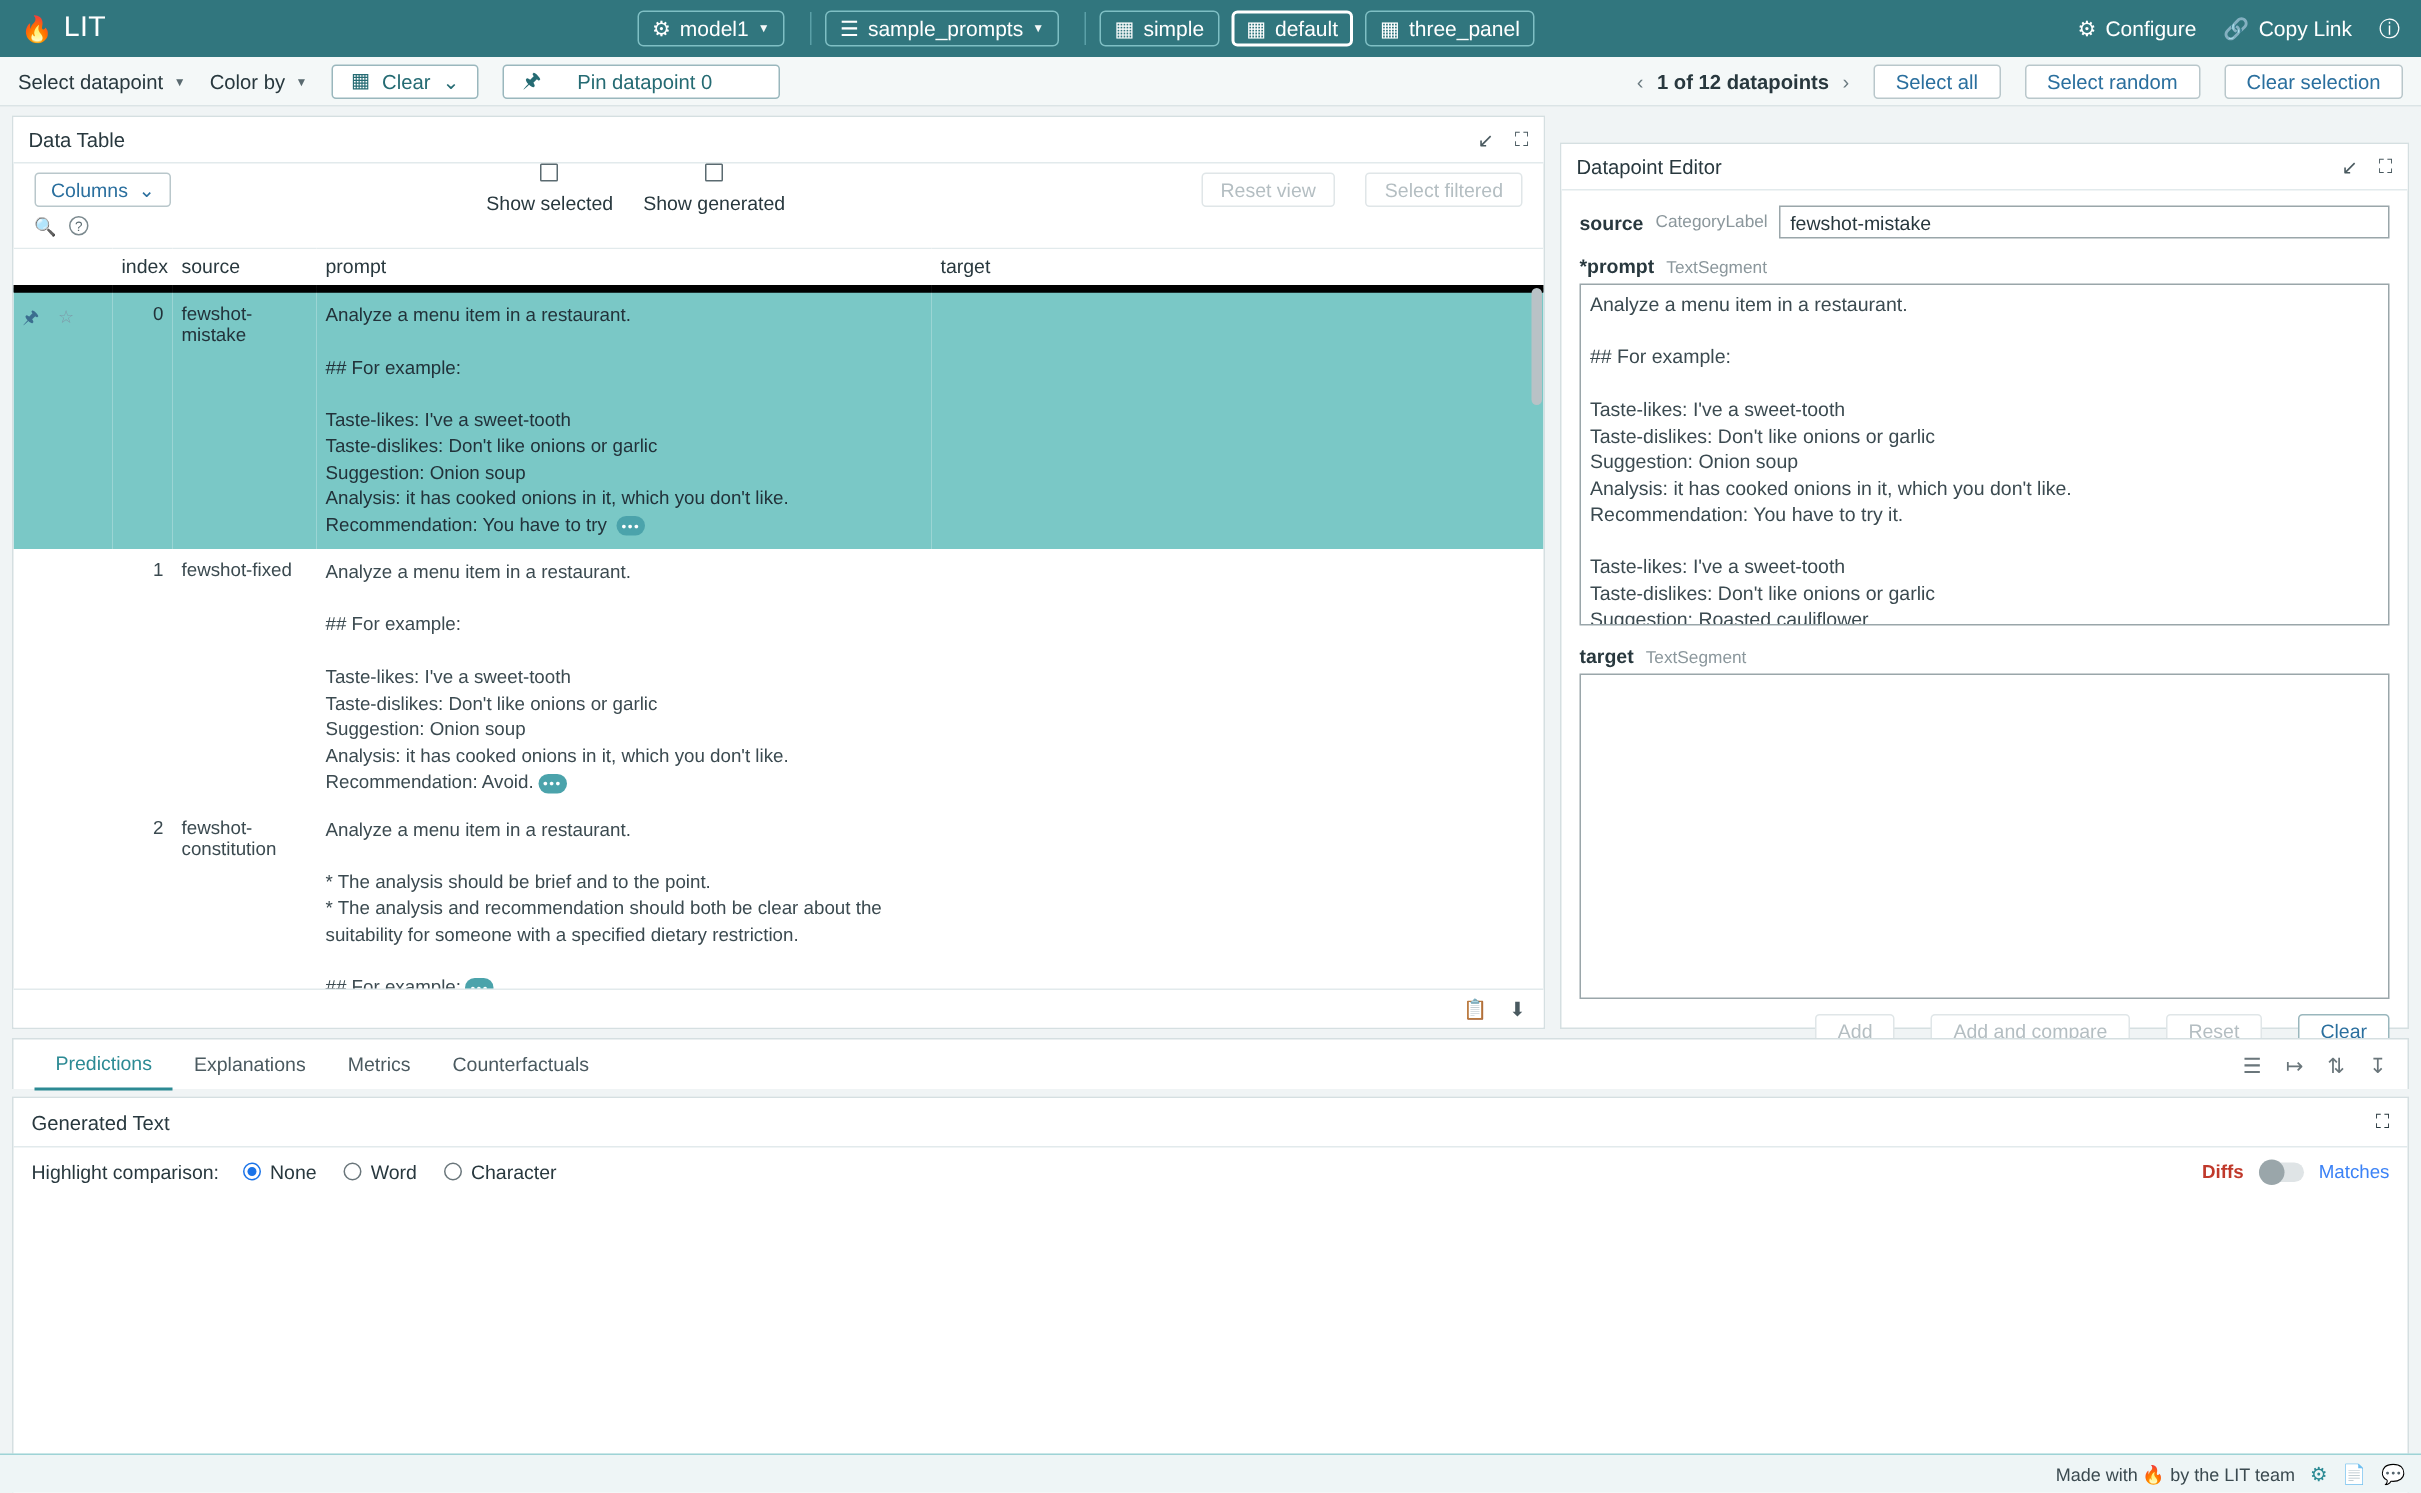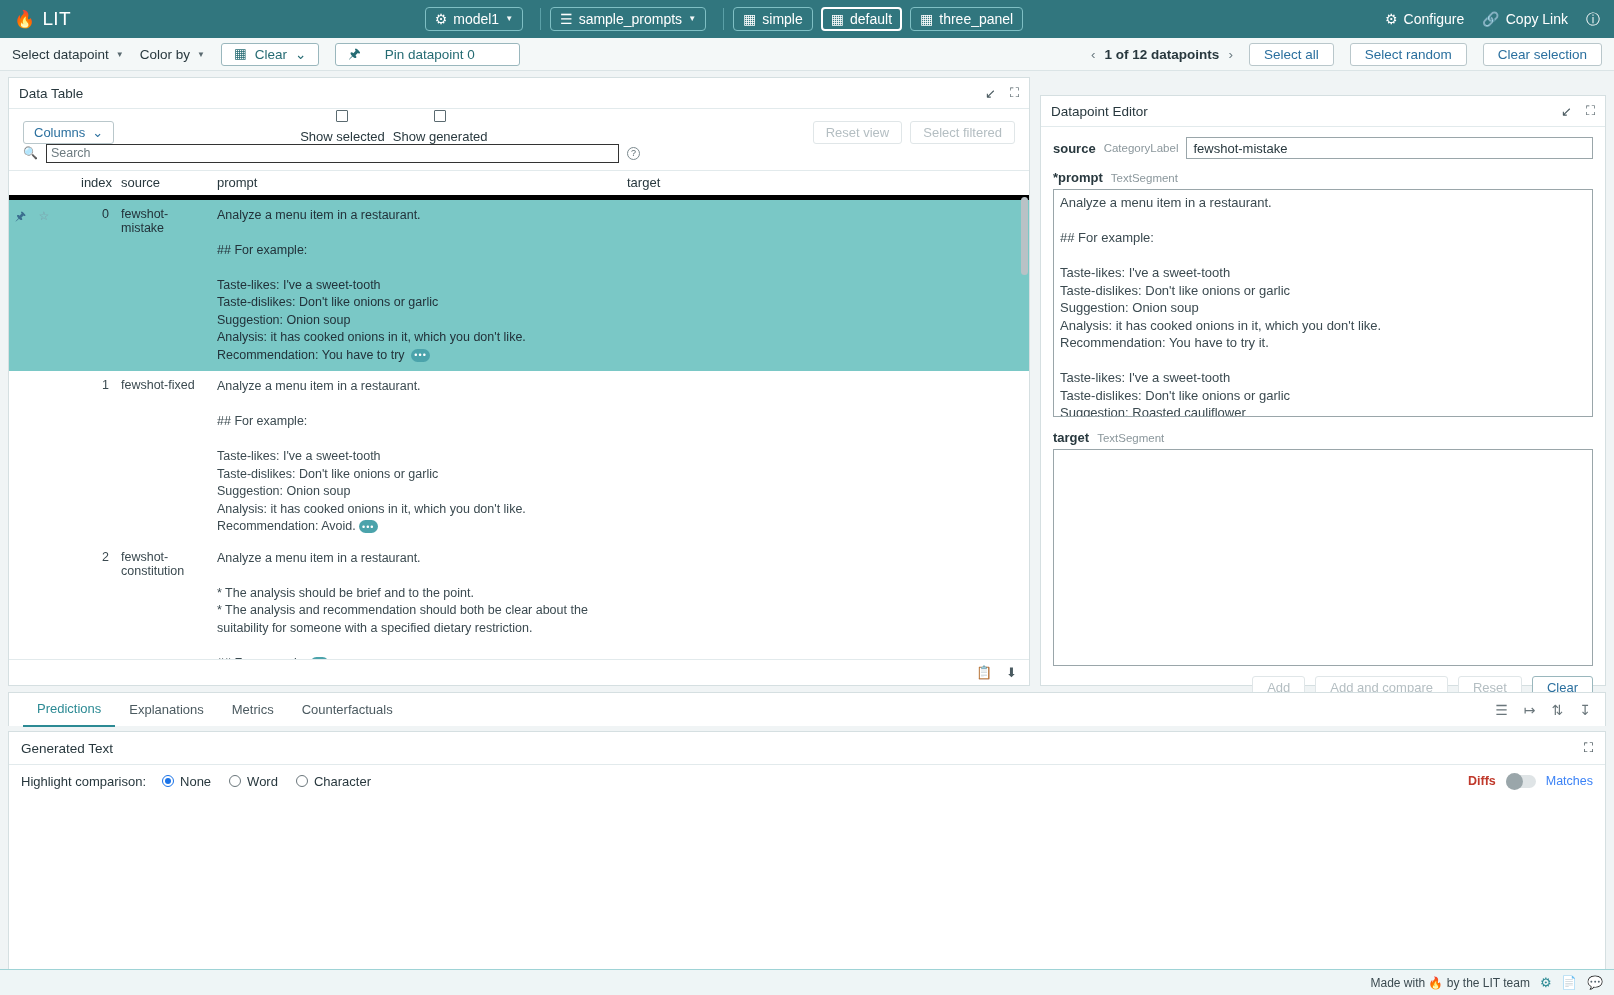--- a/index.html
+++ b/index.html
@@ -89,22 +89,22 @@
     border-bottom: 1px solid #e2eaec;
     background: #ffffff;
   }
   .panel-title { font-size: 13.5px; color: #28383e; }
   .panel-head .hspacer { flex: 1 1 auto; }
   .panel-head .pico { color: #4a5a60; font-size: 13px; margin-left: 14px; cursor: pointer; }
 
   
   #data-table-panel { flex: 0 0 1022px; }
   #dt-controls {
-    height: 36px; display: flex; align-items: flex-end;
-    padding: 0 14px; gap: 8px;
+    height: 36px; display: flex; align-items: center;
+    padding: 0 14px; gap: 20px;
   }
   #dt-controls .cols-btn {
     border: 1px solid #b9c7cb; border-radius: 3px; background: #fff;
     color: #2a6f9e; height: 23px; padding: 0 10px; font-size: 13px;
     display: inline-flex; align-items: center; gap: 7px; cursor: pointer;
   }
   .cb-wrap { display: inline-flex; align-items: center; gap: 7px; font-size: 13px; color: #28383e; cursor: pointer; flex-direction: column; }
   .cbox { width: 12px; height: 12px; border: 1.5px solid #5a6a70; border-radius: 1px; background: #fff; display: inline-block; }
   #dt-controls .spacer { flex: 1 1 auto; }
   .ghost-btn {
@@ -176,21 +176,21 @@
     border: 1px solid #9aa6aa; background: #fff;
     font-family: "Liberation Sans", sans-serif; font-size: 13px; line-height: 17.5px;
     color: #3b4a50; padding: 4px 6px; overflow: hidden;
   }
   #target-area {
     width: 100%; height: 217px; resize: none;
     border: 1px solid #9aa6aa; background: #fff;
     font-family: "Liberation Sans", sans-serif; font-size: 13px;
     color: #3b4a50; padding: 4px 6px;
   }
-  #dp-actions { display: flex; justify-content: flex-end; gap: 10px; padding: 10px 12px 10px 12px; }
+  #dp-actions { display: flex; justify-content: flex-end; gap: 24px; padding: 10px 12px 10px 12px; }
   .act-btn {
     border: 1px solid #e0e6e8; border-radius: 3px; background: #fff;
     color: #b4bec2; height: 23px; padding: 0 14px; font-size: 13px; cursor: default;
   }
   .act-btn.enabled { color: #2a6f9e; border-color: #9ab7bd; cursor: pointer; }
 
   
   #bottom { padding: 6px 8px 0 8px; height: 350px; display: flex; flex-direction: column; }
   #tabbar {
     background: #ffffff; border: 1px solid #d5dfe1; border-bottom: none;
@@ -345,21 +345,20 @@
         <span class="cbox"></span>
         <span>Show generated</span>
       </label>
       <span class="spacer"></span>
       <button class="ghost-btn">Reset view</button>
       <button class="ghost-btn">Select filtered</button>
     </div>
 
     <div id="dt-search-row">
       <span class="sico">🔍</span>
-      <input id="search-input" type="text" placeholder="Search" style="">
       <span class="qmark">?</span>
     </div>
 
     <div id="dt-scroll">
       <table class="dt">
         <colgroup>
           <col class="col-icons">
             <col class="col-index">
             <col class="col-source">
           <col class="col-prompt">

